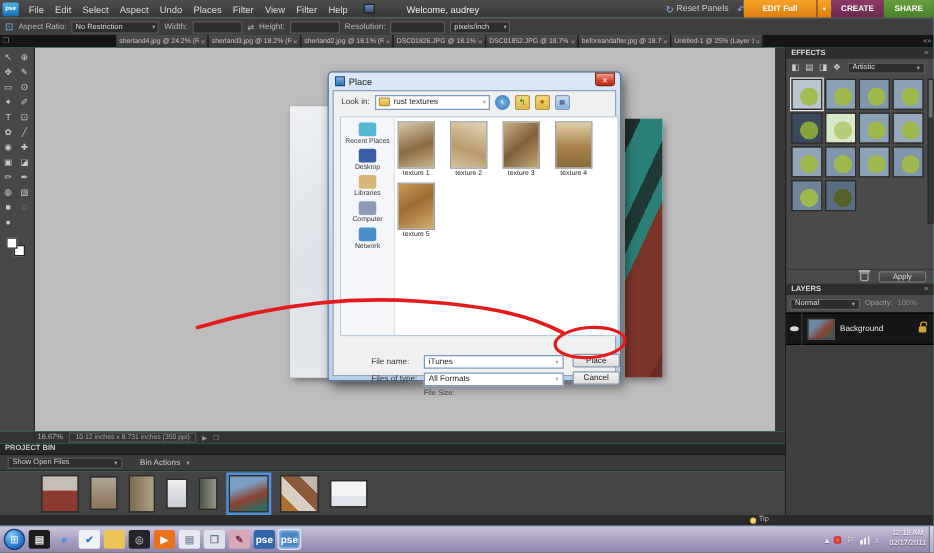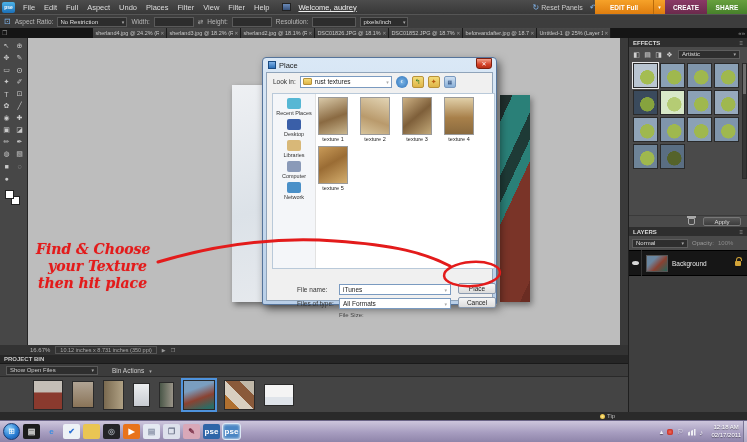--- a/index.html
+++ b/index.html
@@ -6,21 +6,21 @@
   body { background:#000; font-family:"Liberation Sans", sans-serif; }
   #screen { position:relative; width:747px; height:442px; overflow:hidden; background:#5eead4; }
 
   
   #menubar { position:absolute; left:0; top:0; width:747px; height:14px;
     background:linear-gradient(#4c4c4c,#383838); display:flex; align-items:center; gap:1px; padding:0 2px; z-index:30;}
   .pse-logo { width:13px; height:11px; background:linear-gradient(#4db3e8,#1a6fb8); color:#fff; font-size:5px; font-weight:bold;
     display:flex; align-items:center; justify-content:center; border-radius:2px; margin-right:3px;}
   .menu-item { color:#ddd; font-size:7.5px; padding:0 4px; cursor:default; }
   .panel-grid { width:9px; height:8px; background:linear-gradient(#6a8ab8,#38527a); border:1px solid #222; margin:0 2px 0 8px;}
-  .welcome { color:#eee; font-size:7.5px; text-decoration:underline; margin-left:4px; }
+  .welcome { color:#eee; font-size:7.5px; margin-left:22px; }
   #mb-right { position:absolute; right:2px; top:0; height:14px; display:flex; align-items:center; gap:7px; }
   .mb-btn { display:flex; align-items:center; gap:2px; color:#ccc; font-size:7px; }
   .mb-ic { font-size:8px; color:#7fb2e8; }
   .win-ctl { color:#ccc; font-size:7px; display:flex; gap:4px; margin-left:4px;}
 
   
   #optionsbar { position:absolute; left:0; top:14px; width:747px; height:14px; background:#3d3d3d;
     border-top:1px solid #555; display:flex; align-items:center; gap:4px; padding:0 4px; z-index:30;}
   .opt-label { color:#b8b8b8; font-size:6.5px; }
   .opt-input { background:#2d2d2d; border:1px solid #5a5a5a; height:10px; color:#ddd; font-size:6px;
@@ -194,21 +194,21 @@
 </style>
 </head>
 <body>
 
 <div id="screen">
 
   <div id="menubar">
     <div class="pse-logo">pse</div>
     <span class="menu-item">File</span>
       <span class="menu-item">Edit</span>
-      <span class="menu-item">Full</span>
+      <span class="menu-item">Select</span>
       <span class="menu-item">Aspect</span>
       <span class="menu-item">Undo</span>
       <span class="menu-item">Places</span>
       <span class="menu-item">Filter</span>
       <span class="menu-item">View</span>
       <span class="menu-item">Filter</span>
       <span class="menu-item">Help</span>
     <span class="panel-grid"></span>
     <span class="welcome">Welcome, audrey</span>
     <div id="mb-right">
@@ -511,25 +511,20 @@
           <span>All Formats</span>
             <span class="dda"></span>
           </span>
       </div>
       <span class="dlg-btn" id="btn-place">Place</span>
       <span class="dlg-btn" id="btn-cancel">Cancel</span>
       <span id="row-filesize">File Size:</span>
     </div>
   </div>
 
-  <div id="annotation" style="color: rgb(227, 27, 27);">
-    <div class="l1">Find &amp; Choose</div>
-    <div class="l2">your Texture</div>
-    <div class="l3">then hit place</div>
-  </div>
   <svg id="red-overlay" viewBox="0 0 747 442">
     <path d="M158 262 C205 248 265 236 335 241 C395 245 425 253 450 266" fill="none" stroke="#e31b1b" stroke-width="3" stroke-linecap="round"></path>
     <ellipse cx="472" cy="274" rx="28" ry="12" fill="none" stroke="#e31b1b" stroke-width="2.5" transform="rotate(-4 472 274)"></ellipse>
   </svg>
 
   <div id="taskbar">
     <div id="start-orb">⊞</div>
     <div class="tb-ic" style="background: rgb(28, 28, 28); color: rgb(232, 232, 232);">▤</div>
       <div class="tb-ic" style="background: transparent; color: rgb(58, 141, 224);">e</div>
       <div class="tb-ic" style="background: rgb(238, 242, 246); color: rgb(42, 111, 212);">✔</div>

